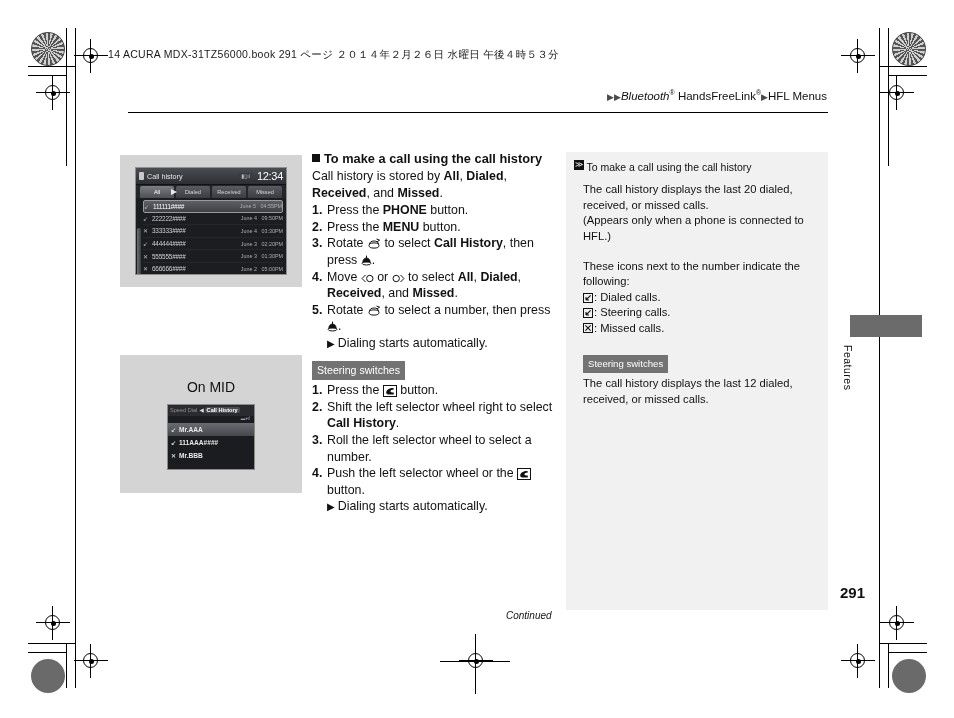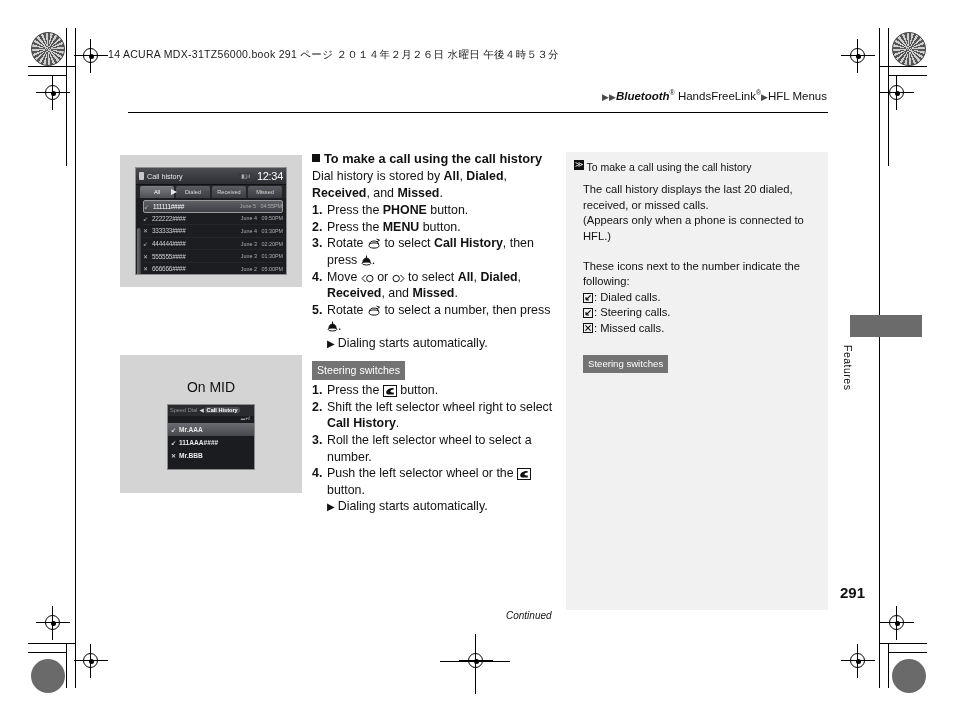--- a/index.html
+++ b/index.html
@@ -59,21 +59,21 @@
   }
 
   .breadcrumb {
     position: absolute;
     right: 127px; top: 89px;
     font-size: 11.5px;
     color: #111;
     white-space: nowrap;
   }
   .breadcrumb .tri { font-size: 9px; color: #4a4a4a; }
-  .breadcrumb .bt { font-style: italic; font-weight: bold; }
+  .breadcrumb .bt { font-style: italic; font-weight: normal; }
   .breadcrumb sup { font-size: 7px; vertical-align: super; }
 
   .headrule {
     position: absolute;
     left: 128px; top: 112px; width: 700px; height: 1px;
     background: #000;
   }
 
   
   .col-left {
@@ -472,21 +472,21 @@
     </div>
   </div>
 </div>
 
 <div class="col-mid">
 
   <div class="sec-head">
     <span class="sq"></span><span>To make a call using the call history</span>
   </div>
 
-  <div class="intro" id="intro-slot"><span>Dial history is stored by </span><b>All</b><span>, </span><b>Dialed</b><span>, </span><b>Received</b><span>, and </span><b>Missed</b><span>.</span></div>
+  <div class="intro" id="intro-slot"><span>Call history is stored by </span><b>All</b><span>, </span><b>Dialed</b><span>, </span><b>Received</b><span>, and </span><b>Missed</b><span>.</span></div>
 
   <div class="steps">
     <div class="step">
       <span class="step-n">1.</span>
       <span class="step-b">Press the <b>PHONE</b> button.</span>
     </div>
     <div class="step">
       <span class="step-n">2.</span>
       <span class="step-b">Press the <b>MENU</b> button.</span>
     </div>
@@ -593,19 +593,20 @@
       <span class="boxico">
         <svg width="8" height="8" viewBox="0 0 8 8" style="position:absolute;left:0;top:0;">
           <path d="M1.4 1.4 L6.6 6.6 M6.6 1.4 L1.4 6.6" stroke="#111" stroke-width="1.1" fill="none"></path>
         </svg>
       </span>
       <span>: Missed calls.</span>
     </div>
 
     <div class="r-gap"></div>
     <div><span class="r-ss-tag">Steering switches</span></div>
+    <p class="r-p">The call history displays the last 12 dialed, received, or missed calls.</p>
   </div>
 </div>
 
 <div class="graybar"></div>
 <div class="sidetab">Features</div>
 <div class="continued">Continued</div>
 <div class="pageno">291</div>
 
 </body></html>

